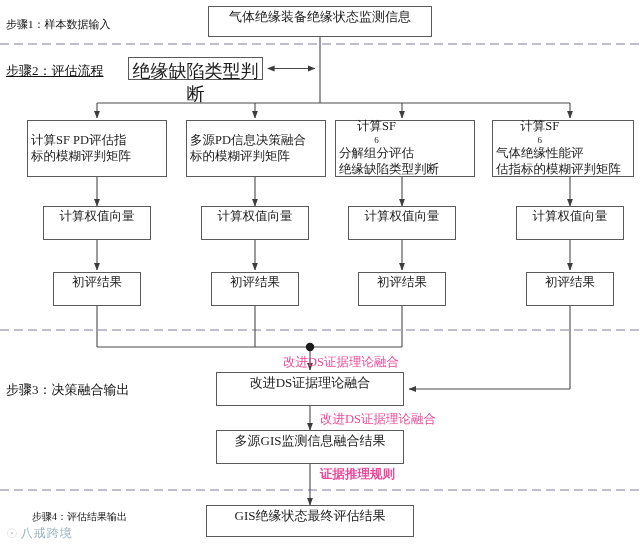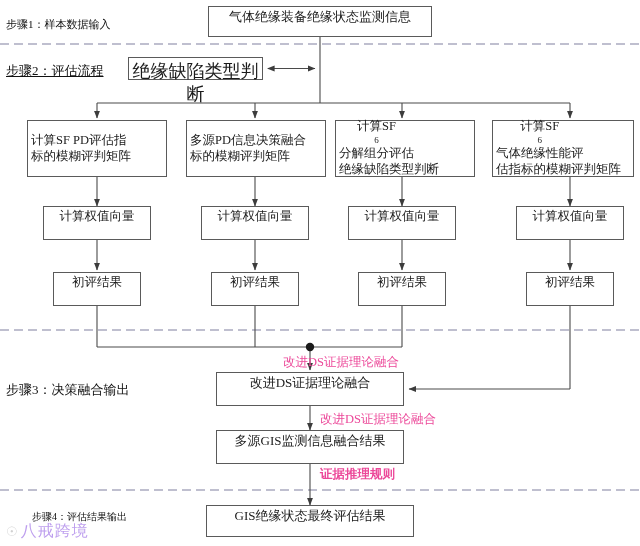--- a/index.html
+++ b/index.html
@@ -54,22 +54,22 @@
     position: absolute;
     left: 6px;
     bottom: 4px;
     display: flex;
     align-items: center;
     gap: 3px;
     opacity: 0.45;
     z-index: 4;
   }
   .wm-text {
-    font-size: 16px;
-    color: #6d28d9;
+    font-size: 12px;
+    color: #0c4a6e;
     letter-spacing: 1px;
     font-family: Liberation Sans, sans-serif;
   }
   .wm-logo {
     font-size: 13px;
     color: #9b9b9b;
   }
   .sub { font-size: 0.72em; vertical-align: sub; }
 </style>
 </head>

